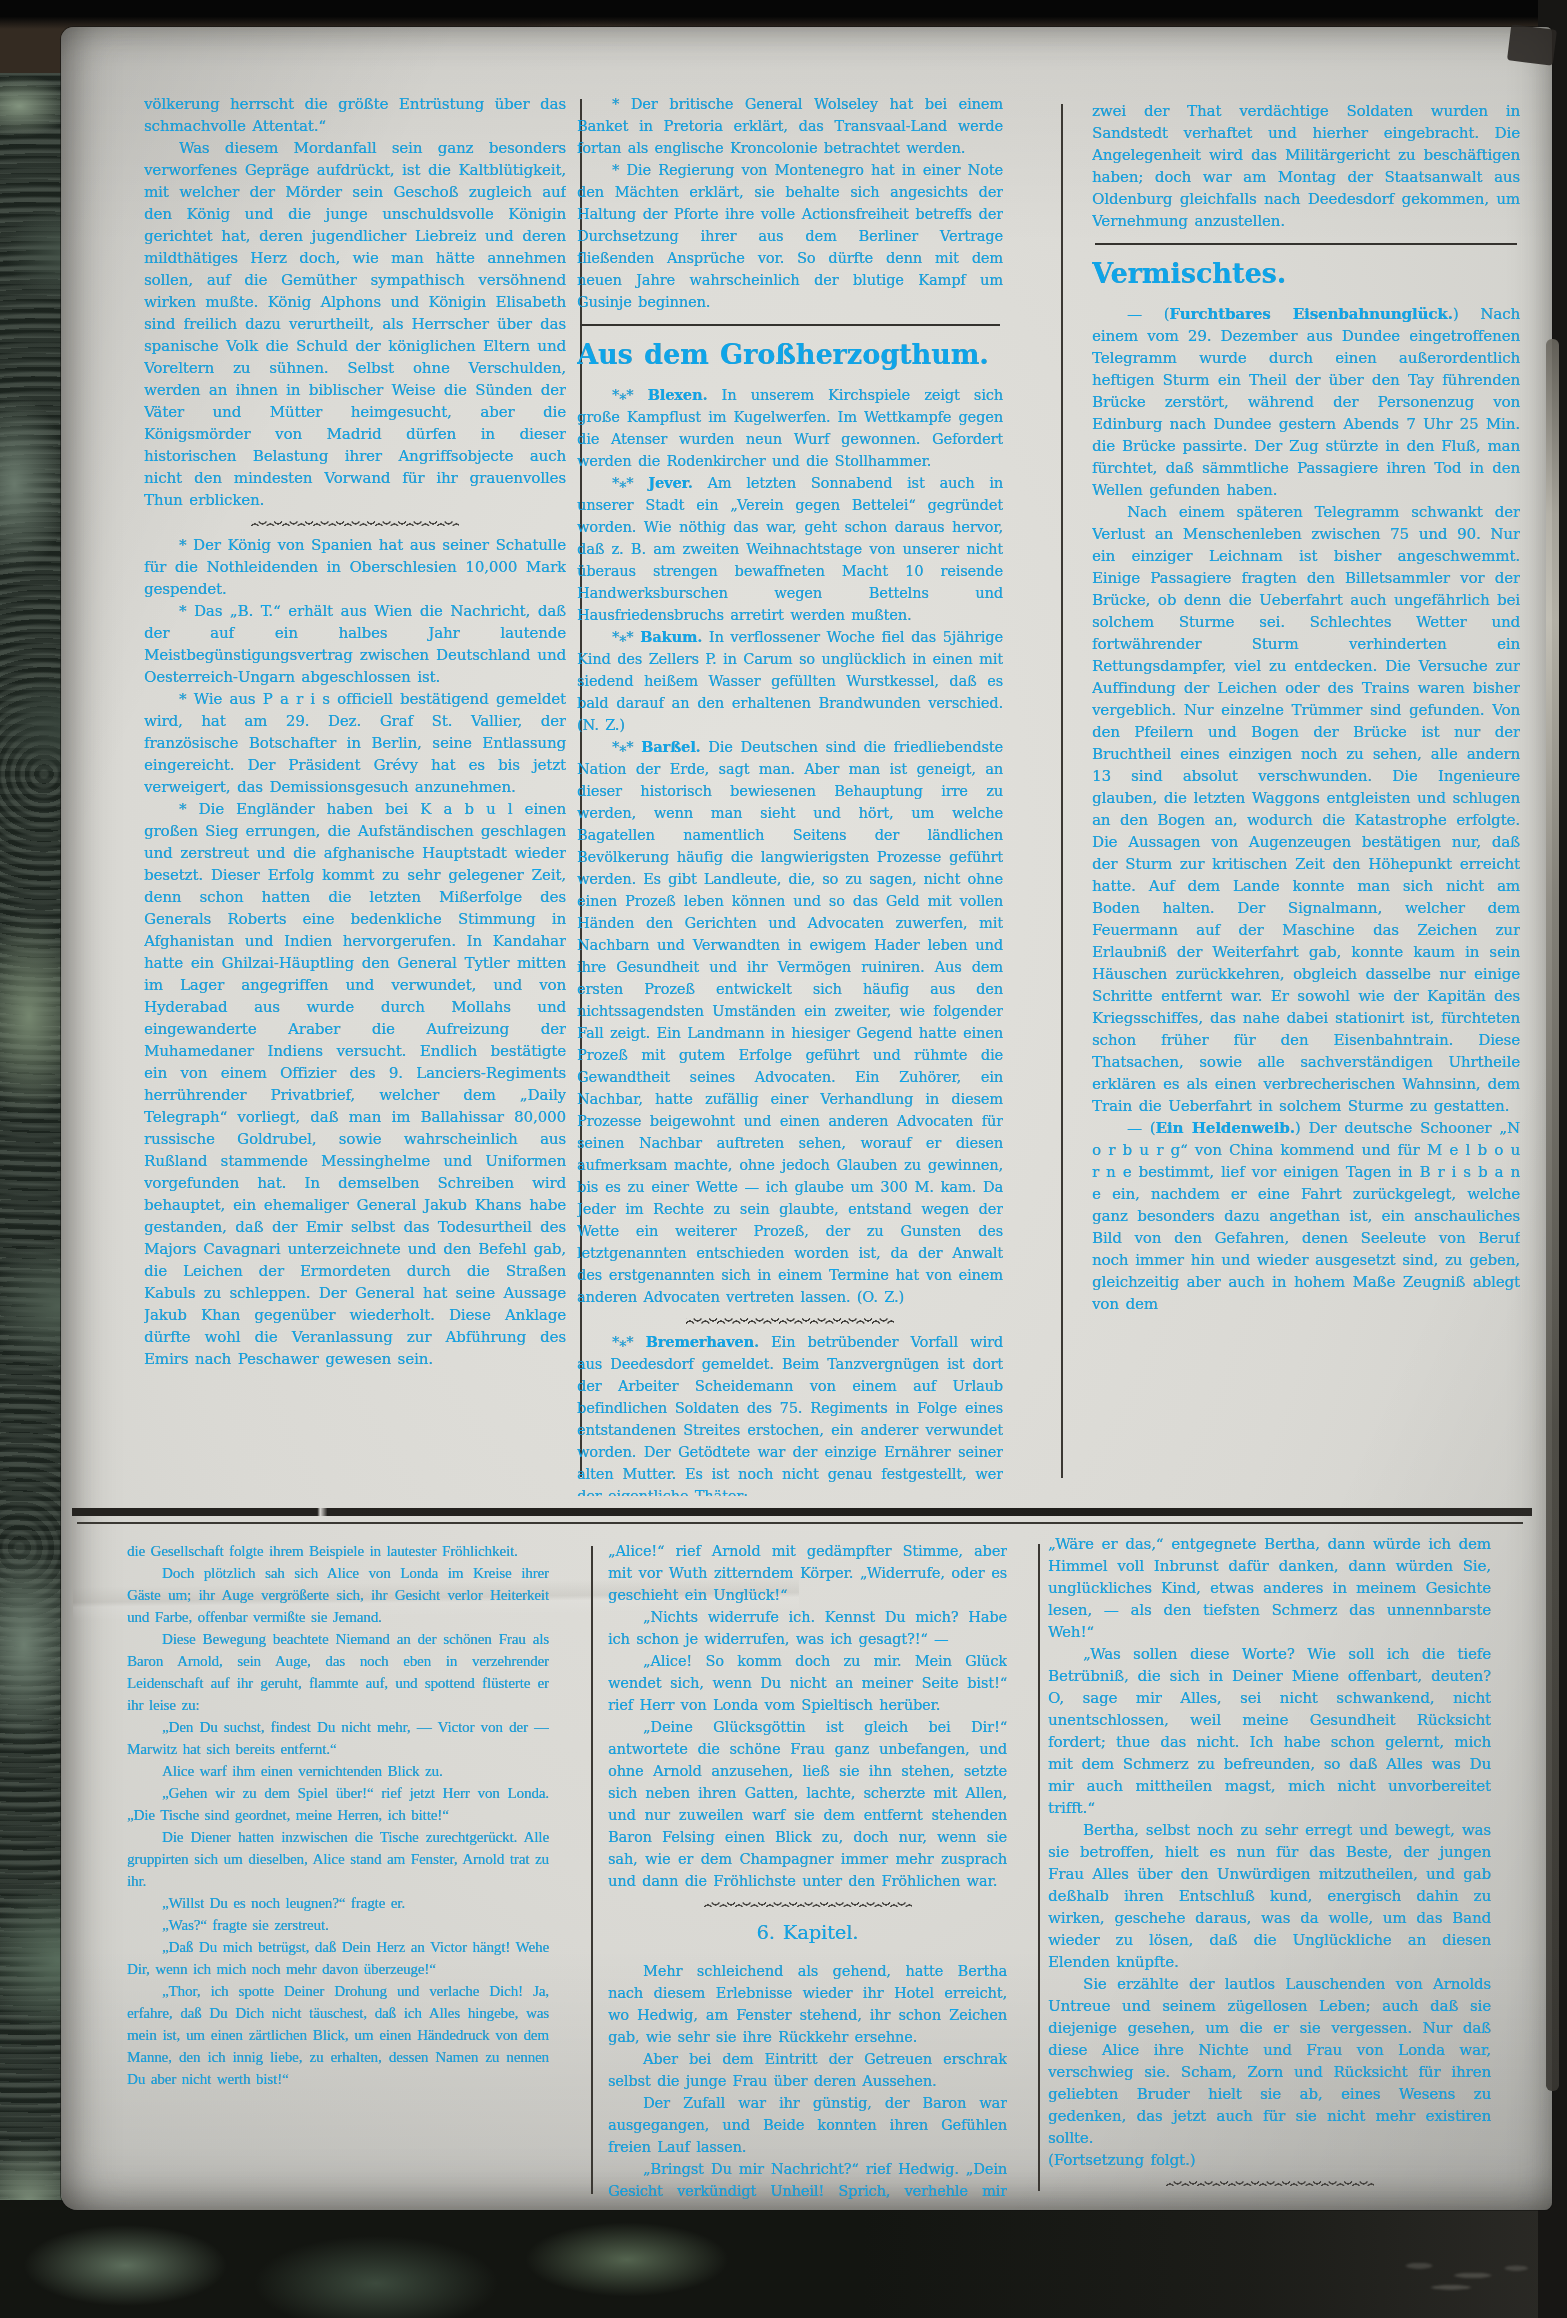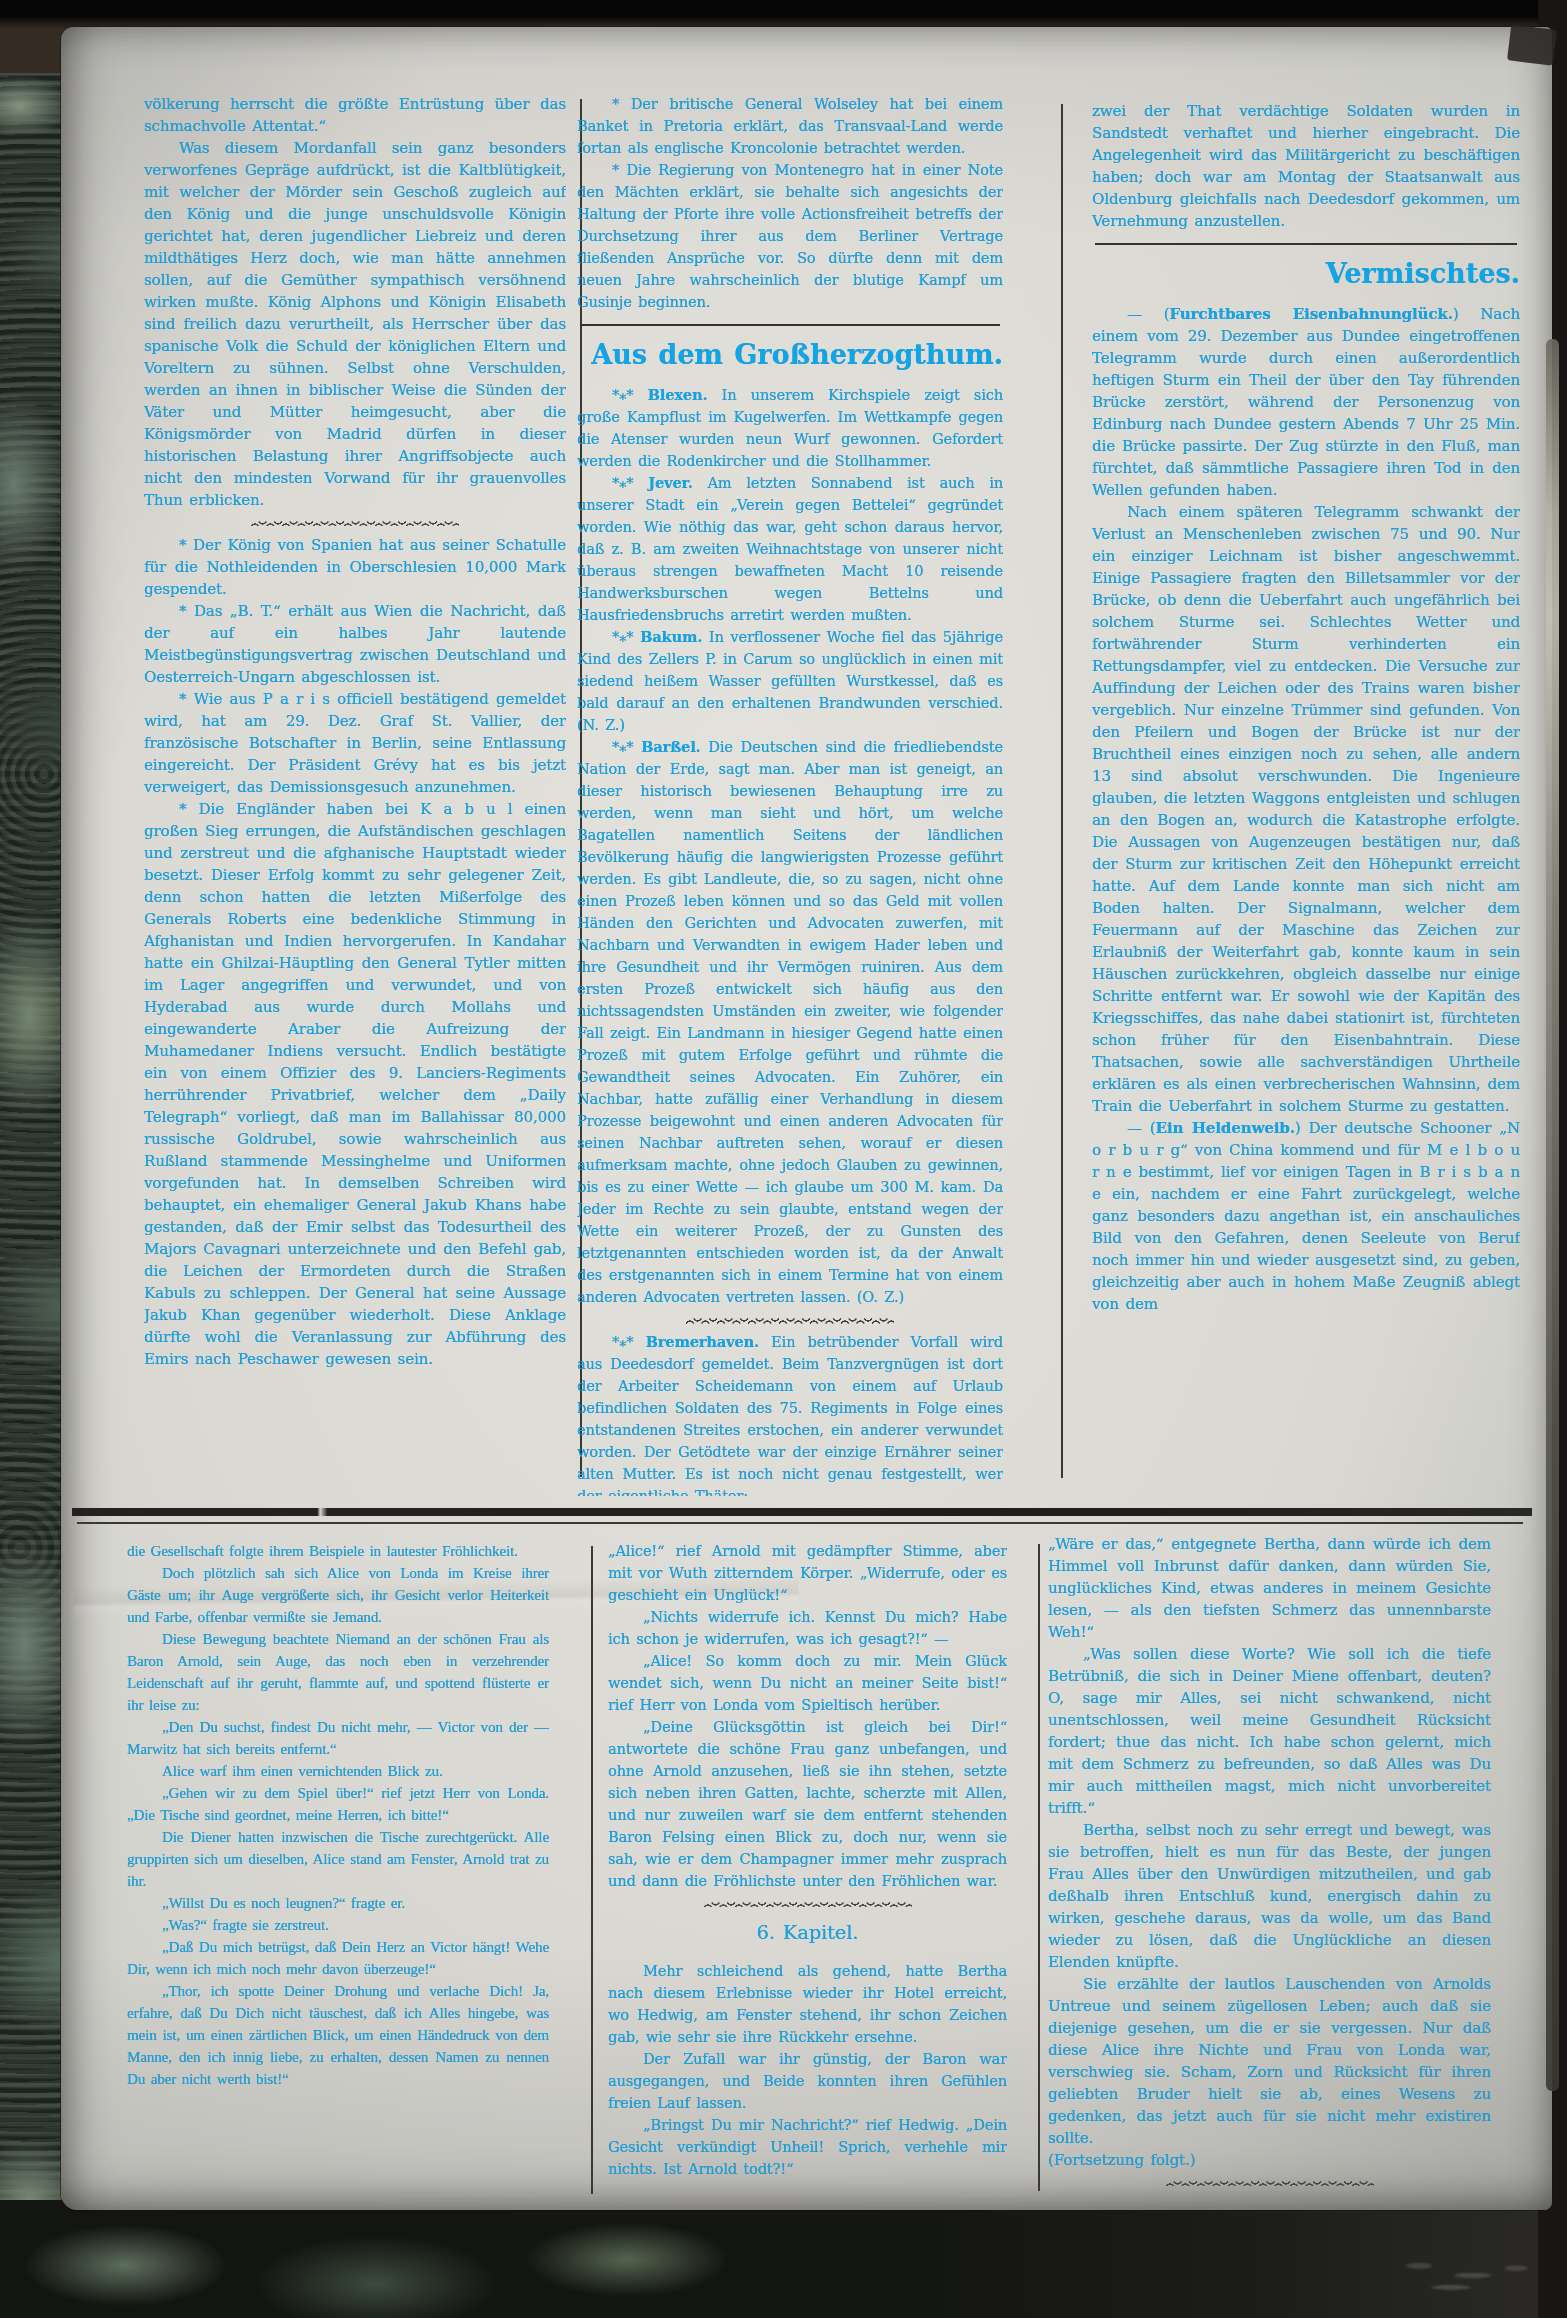--- a/index.html
+++ b/index.html
@@ -81,21 +81,21 @@
   .tcol1{left:144px; top:93px; width:422px; height:1403px; font-size:15px; line-height:22px;}
   .tcol2{left:577px;top:93px; width:426px; height:1403px; font-size:14.5px; line-height:22px;}
   .tcol3{left:1092px;top:100px; width:428px; height:1398px; font-size:15px; line-height:22px;}
   .bcol1{left:127px; top:1540px;width:422px; height:665px; font-size:15px; line-height:22px;font-family:Liberation Serif, serif;}
   .bcol2{left:608px;top:1540px;width:399px; height:665px; font-size:14.5px; line-height:22px;}
   .bcol3{left:1048px;top:1533px;width:443px; height:673px; font-size:15px; line-height:22px;}
 
   .para{margin:0;text-indent:35px;}
   .para.cont{text-indent:0;}
   .para.center{text-align:left;text-indent:0;}
-  .para.h1{text-align:right;text-indent:0;font-weight:bold;font-size:27px;line-height:35px;
+  .para.h1{text-align:left;text-indent:0;font-weight:bold;font-size:27px;line-height:35px;
            margin:10.6px 0 12.6px;letter-spacing:0;}
   .para.h2{text-align:center;text-indent:0;font-size:19.4px;line-height:25px;margin:12.6px 0 14.5px;}
   .para b{font-weight:bold;}
   .rule{height:2.4px;background:#34322e;margin:10.6px 2.9px 9.7px;}
   .wavy{width:208px;height:5.8px;margin:9.7px auto 7.7px;background-repeat:repeat-x;
     background-image:
       radial-gradient(circle 4.4px at 3.9px 6.8px, rgba(0,0,0,0) 3.1px, #3e3c38 3.4px, #3e3c38 4.4px, rgba(0,0,0,0) 4.6px),
       radial-gradient(circle 4.4px at 3.9px -1px, rgba(0,0,0,0) 3.1px, #3e3c38 3.4px, #3e3c38 4.4px, rgba(0,0,0,0) 4.6px);
     background-size:15.5px 5.8px,15.5px 5.8px;background-position:0 0,7.7px 0;}
 </style>
@@ -165,20 +165,21 @@
       <p class="para p">„Thor, ich spotte Deiner Drohung und verlache Dich! Ja, erfahre, daß Du Dich nicht täuschest, daß ich Alles hingebe, was mein ist, um einen zärtlichen Blick, um einen Händedruck von dem Manne, den ich innig liebe, zu erhalten, dessen Namen zu nennen Du aber nicht werth bist!“</p>
     </div>
   <div class="col bcol2">
       <p class="para cont">„Alice!“ rief Arnold mit gedämpfter Stimme, aber mit vor Wuth zitterndem Körper. „Widerrufe, oder es geschieht ein Unglück!“</p>
       <p class="para p">„Nichts widerrufe ich. Kennst Du mich? Habe ich schon je widerrufen, was ich gesagt?!“ —</p>
       <p class="para p">„Alice! So komm doch zu mir. Mein Glück wendet sich, wenn Du nicht an meiner Seite bist!“ rief Herr von Londa vom Spieltisch herüber.</p>
       <p class="para p">„Deine Glücksgöttin ist gleich bei Dir!“ antwortete die schöne Frau ganz unbefangen, und ohne Arnold anzusehen, ließ sie ihn stehen, setzte sich neben ihren Gatten, lachte, scherzte mit Allen, und nur zuweilen warf sie dem entfernt stehenden Baron Felsing einen Blick zu, doch nur, wenn sie sah, wie er dem Champagner immer mehr zusprach und dann die Fröhlichste unter den Fröhlichen war.</p>
       <div class="wavy"></div>
       <p class="para h2">6. Kapitel.</p>
       <p class="para p">Mehr schleichend als gehend, hatte Bertha nach diesem Erlebnisse wieder ihr Hotel erreicht, wo Hedwig, am Fenster stehend, ihr schon Zeichen gab, wie sehr sie ihre Rückkehr ersehne.</p>
+      <p class="para p">Aber bei dem Eintritt der Getreuen erschrak selbst die junge Frau über deren Aussehen.</p>
       <p class="para p">Der Zufall war ihr günstig, der Baron war ausgegangen, und Beide konnten ihren Gefühlen freien Lauf lassen.</p>
       <p class="para p">„Bringst Du mir Nachricht?“ rief Hedwig. „Dein Gesicht verkündigt Unheil! Sprich, verhehle mir nichts. Ist Arnold todt?!“</p>
     </div>
   <div class="col bcol3">
       <p class="para cont">„Wäre er das,“ entgegnete Bertha, dann würde ich dem Himmel voll Inbrunst dafür danken, dann würden Sie, unglückliches Kind, etwas anderes in meinem Gesichte lesen, — als den tiefsten Schmerz das unnennbarste Weh!“</p>
       <p class="para p">„Was sollen diese Worte? Wie soll ich die tiefe Betrübniß, die sich in Deiner Miene offenbart, deuten? O, sage mir Alles, sei nicht schwankend, nicht unentschlossen, weil meine Gesundheit Rücksicht fordert; thue das nicht. Ich habe schon gelernt, mich mit dem Schmerz zu befreunden, so daß Alles was Du mir auch mittheilen magst, mich nicht unvorbereitet trifft.“</p>
       <p class="para p">Bertha, selbst noch zu sehr erregt und bewegt, was sie betroffen, hielt es nun für das Beste, der jungen Frau Alles über den Unwürdigen mitzutheilen, und gab deßhalb ihren Entschluß kund, energisch dahin zu wirken, geschehe daraus, was da wolle, um das Band wieder zu lösen, daß die Unglückliche an diesen Elenden knüpfte.</p>
       <p class="para p">Sie erzählte der lautlos Lauschenden von Arnolds Untreue und seinem zügellosen Leben; auch daß sie diejenige gesehen, um die er sie vergessen. Nur daß diese Alice ihre Nichte und Frau von Londa war, verschwieg sie. Scham, Zorn und Rücksicht für ihren geliebten Bruder hielt sie ab, eines Wesens zu gedenken, das jetzt auch für sie nicht mehr existiren sollte.</p>
       <p class="para center">(Fortsetzung folgt.)</p>
       <div class="wavy"></div>

